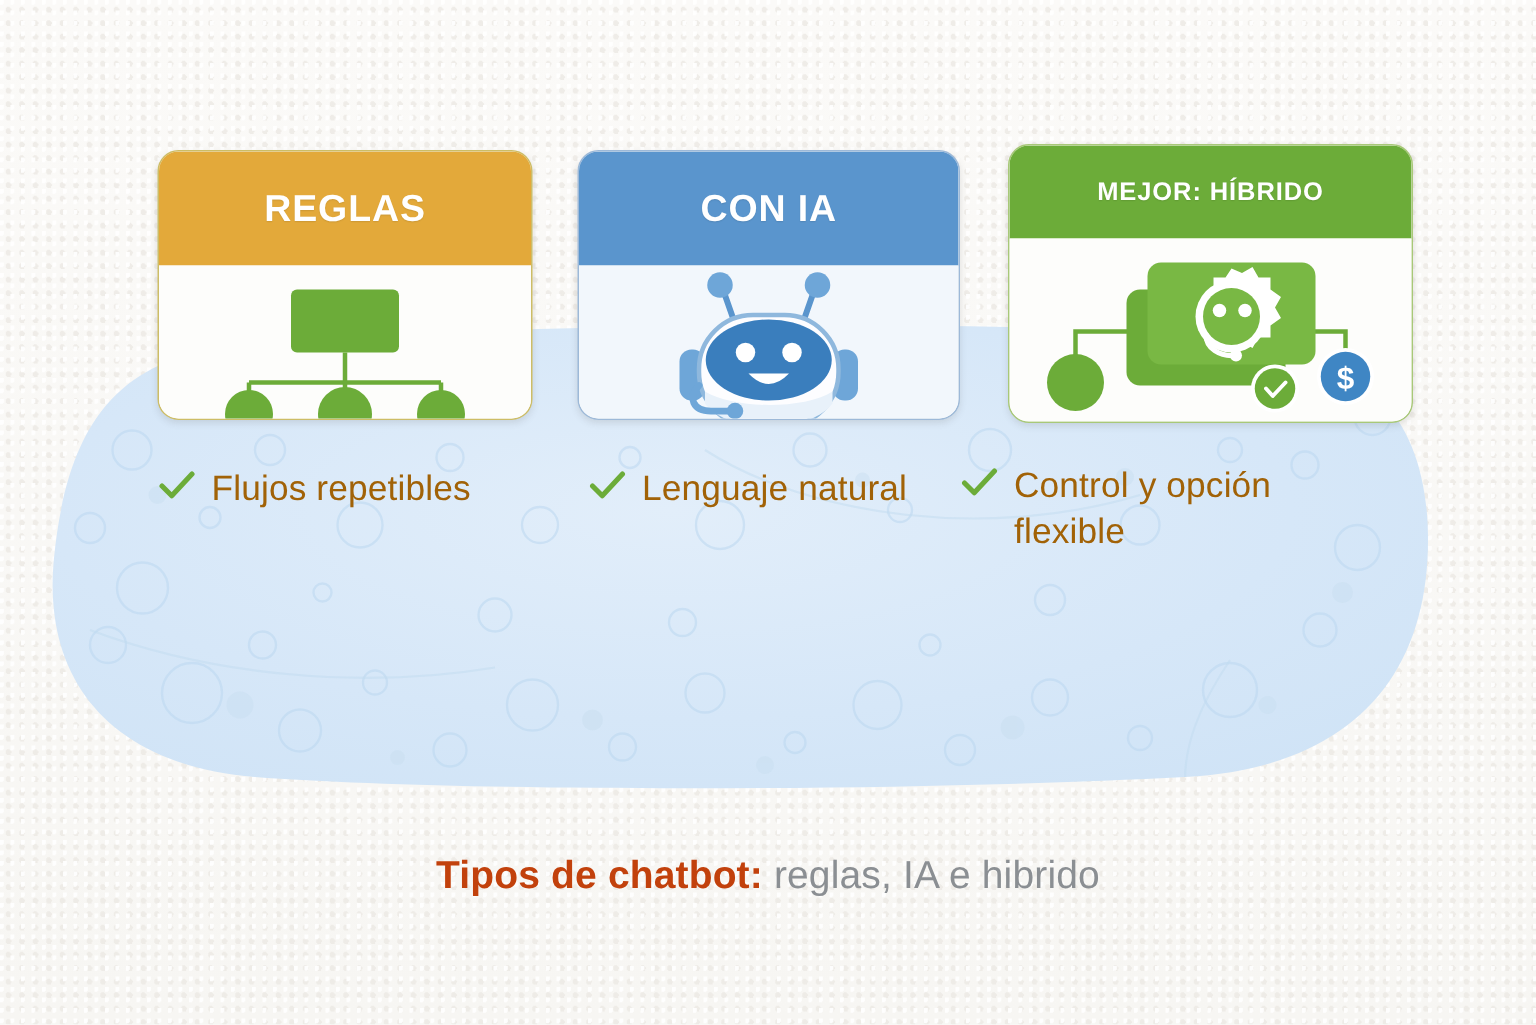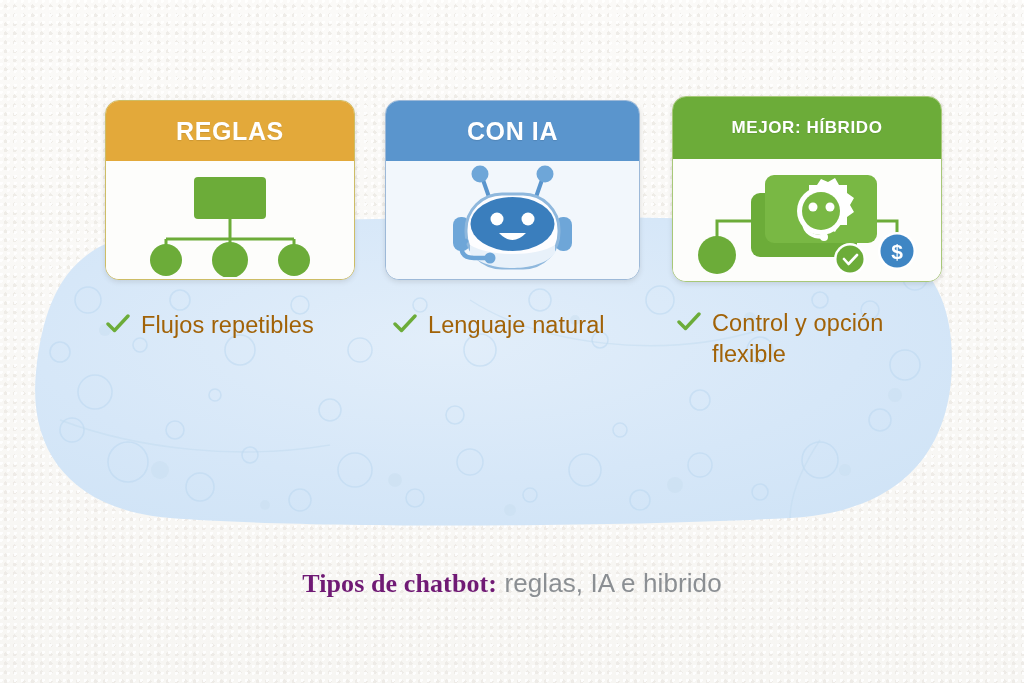--- a/index.html
+++ b/index.html
@@ -24,21 +24,21 @@
 
   
   .card{
     position:absolute;
     background:#fdfdfb;
     border-radius:14px;
     overflow:hidden;
     box-shadow:0 2px 5px rgba(90,90,90,.16);
   }
   .card-head{
-    height:60px;
+    height:76px;
     display:flex;align-items:center;justify-content:center;
     color:#ffffff;
     font-weight:bold;
     font-size:25px;
     letter-spacing:.6px;
     text-shadow:0 1px 1px rgba(0,0,0,.10);
   }
   .card-body{
     position:relative;
     height:calc(100% - 60px);
@@ -66,30 +66,30 @@
     width:26px;flex:0 0 26px;margin-right:10px;
     display:flex;justify-content:center;align-items:flex-start;
     padding-top:4px;
   }
   .bullet .txt{
     font-size:23.5px;color:#a16207;line-height:1.30;
     letter-spacing:.1px;
   }
   #bullets-rules{left:105px;top:310px;width:265px;}
   #bullets-ai{left:392px;top:310px;width:265px;}
-  #bullets-hybrid{left:676px;top:308px;width:275px;}
+  #bullets-hybrid{left:640px;top:308px;width:275px;}
   #bullets-hybrid .bullet{margin-bottom:22px;}
 
   
   #caption{
     position:absolute;left:0;right:0;top:568px;
     text-align:center;font-size:26px;color:#8b8f93;
     letter-spacing:.1px;
   }
-  #caption .strong{color:#701a75;font-weight:bold;font-family:Liberation Serif, serif;}
+  #caption .strong{color:#c2410c;font-weight:bold;}
 </style>
 </head>
 <body>
 
 <div class="paper"></div>
 
 <svg class="blob-layer" width="1024" height="683" viewBox="0 0 1024 683">
   <defs>
     <radialGradient id="blobGrad" cx="45%" cy="40%" r="75%">
       <stop offset="0%" stop-color="#e2eefa"></stop>

